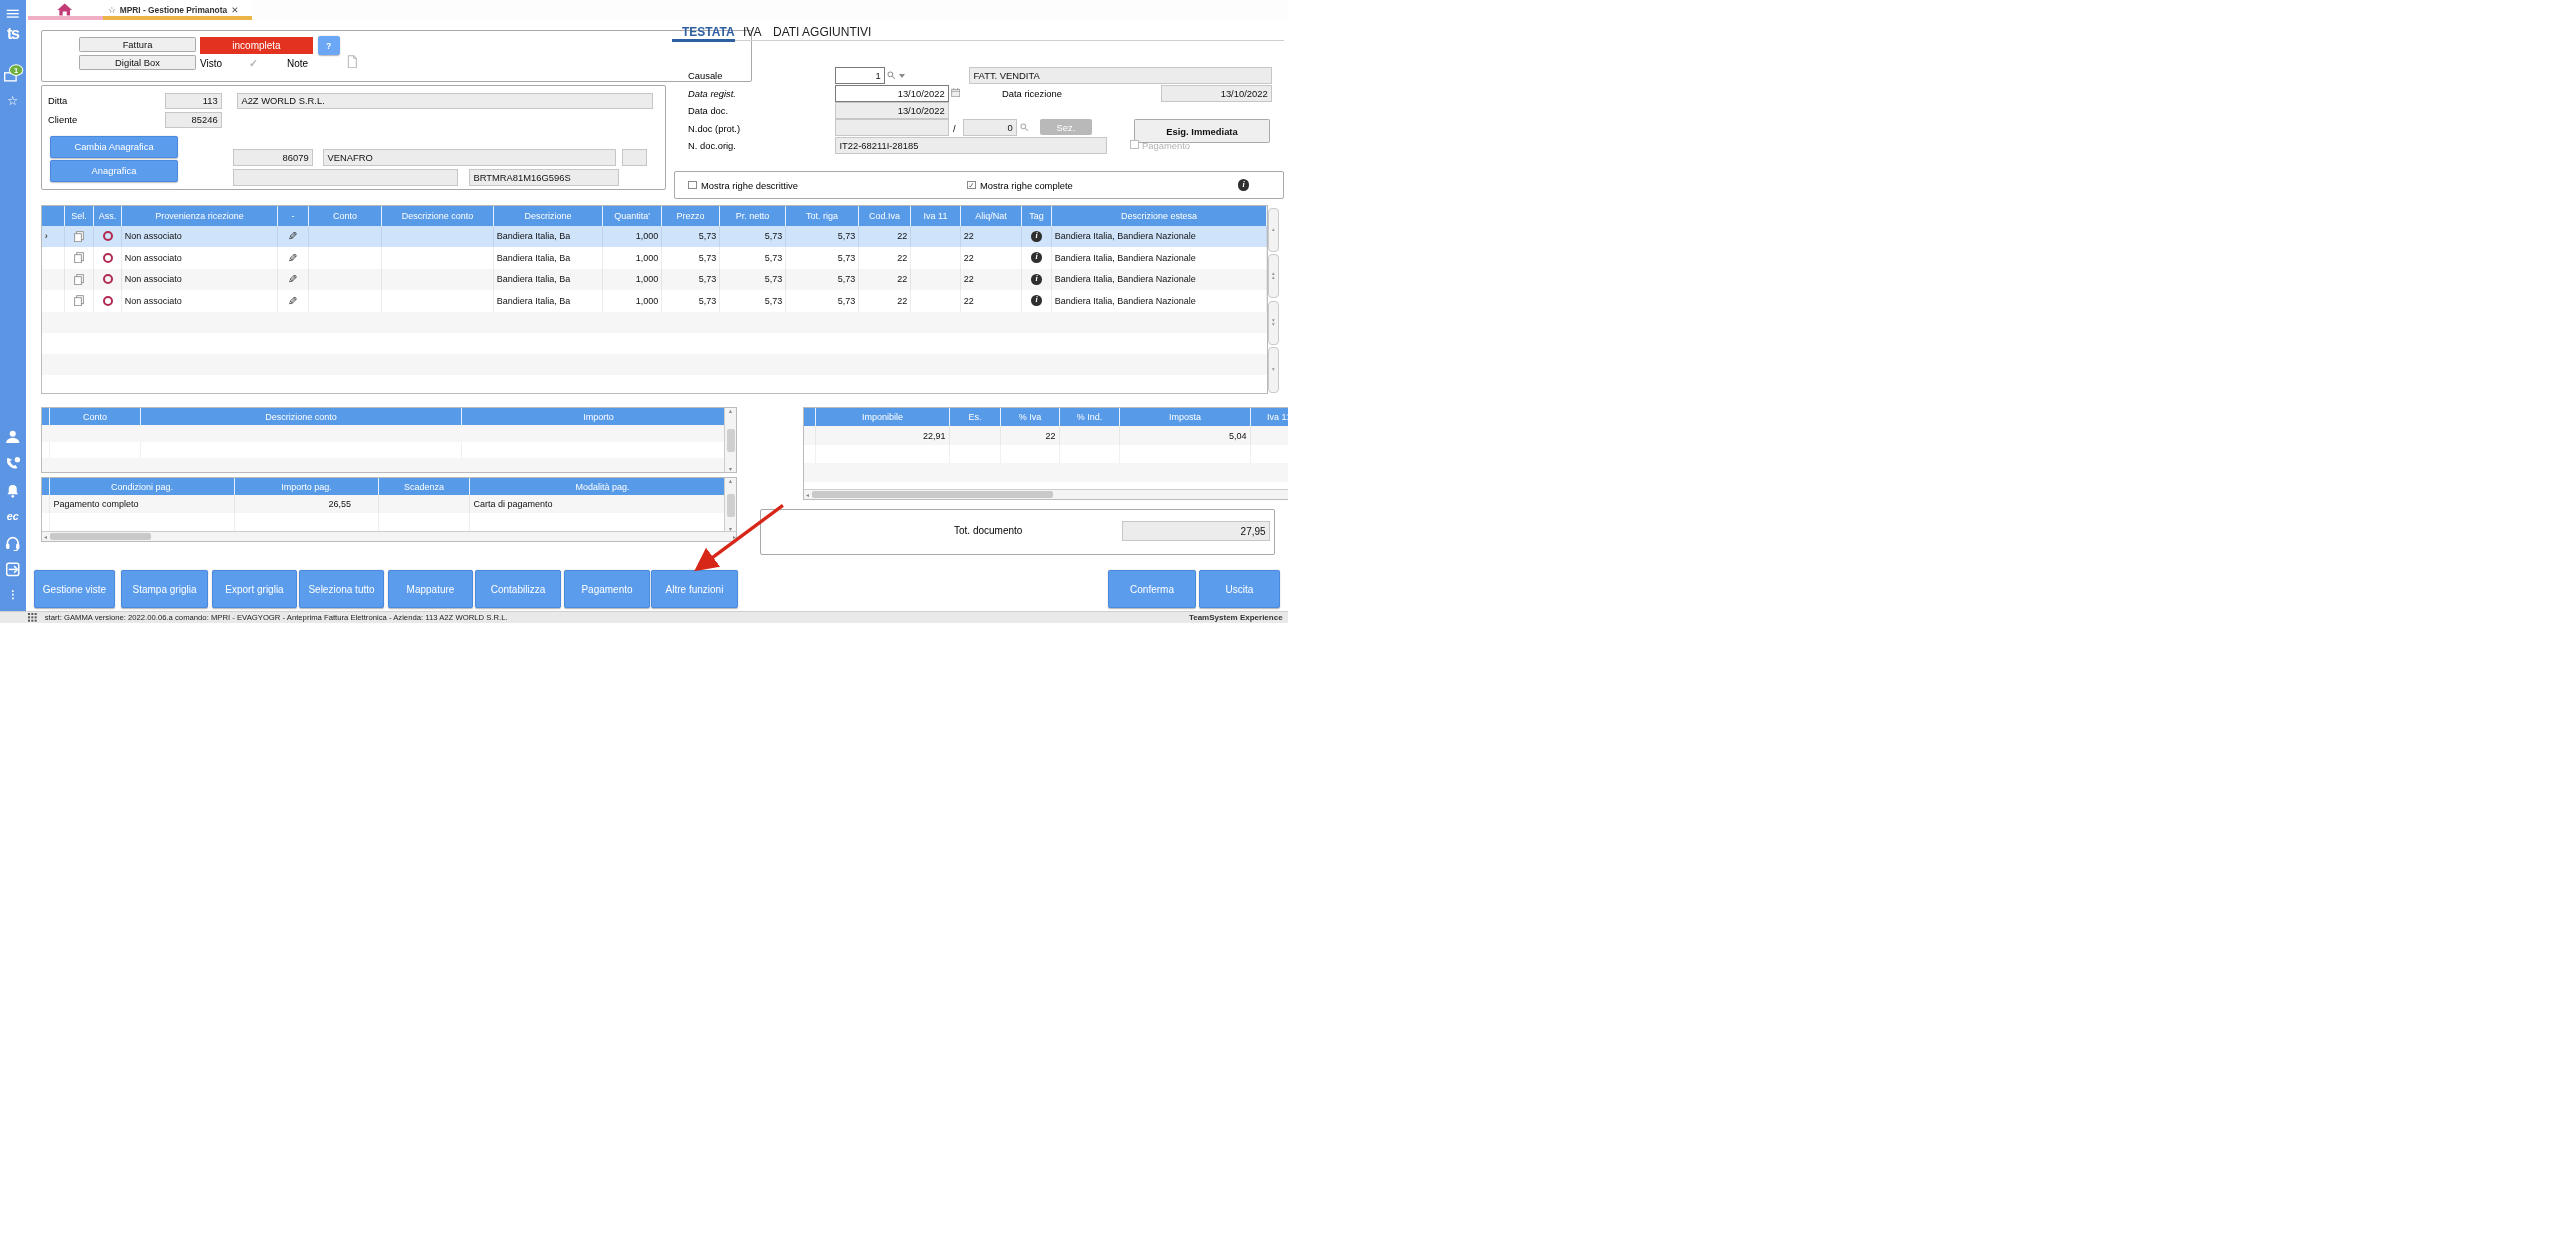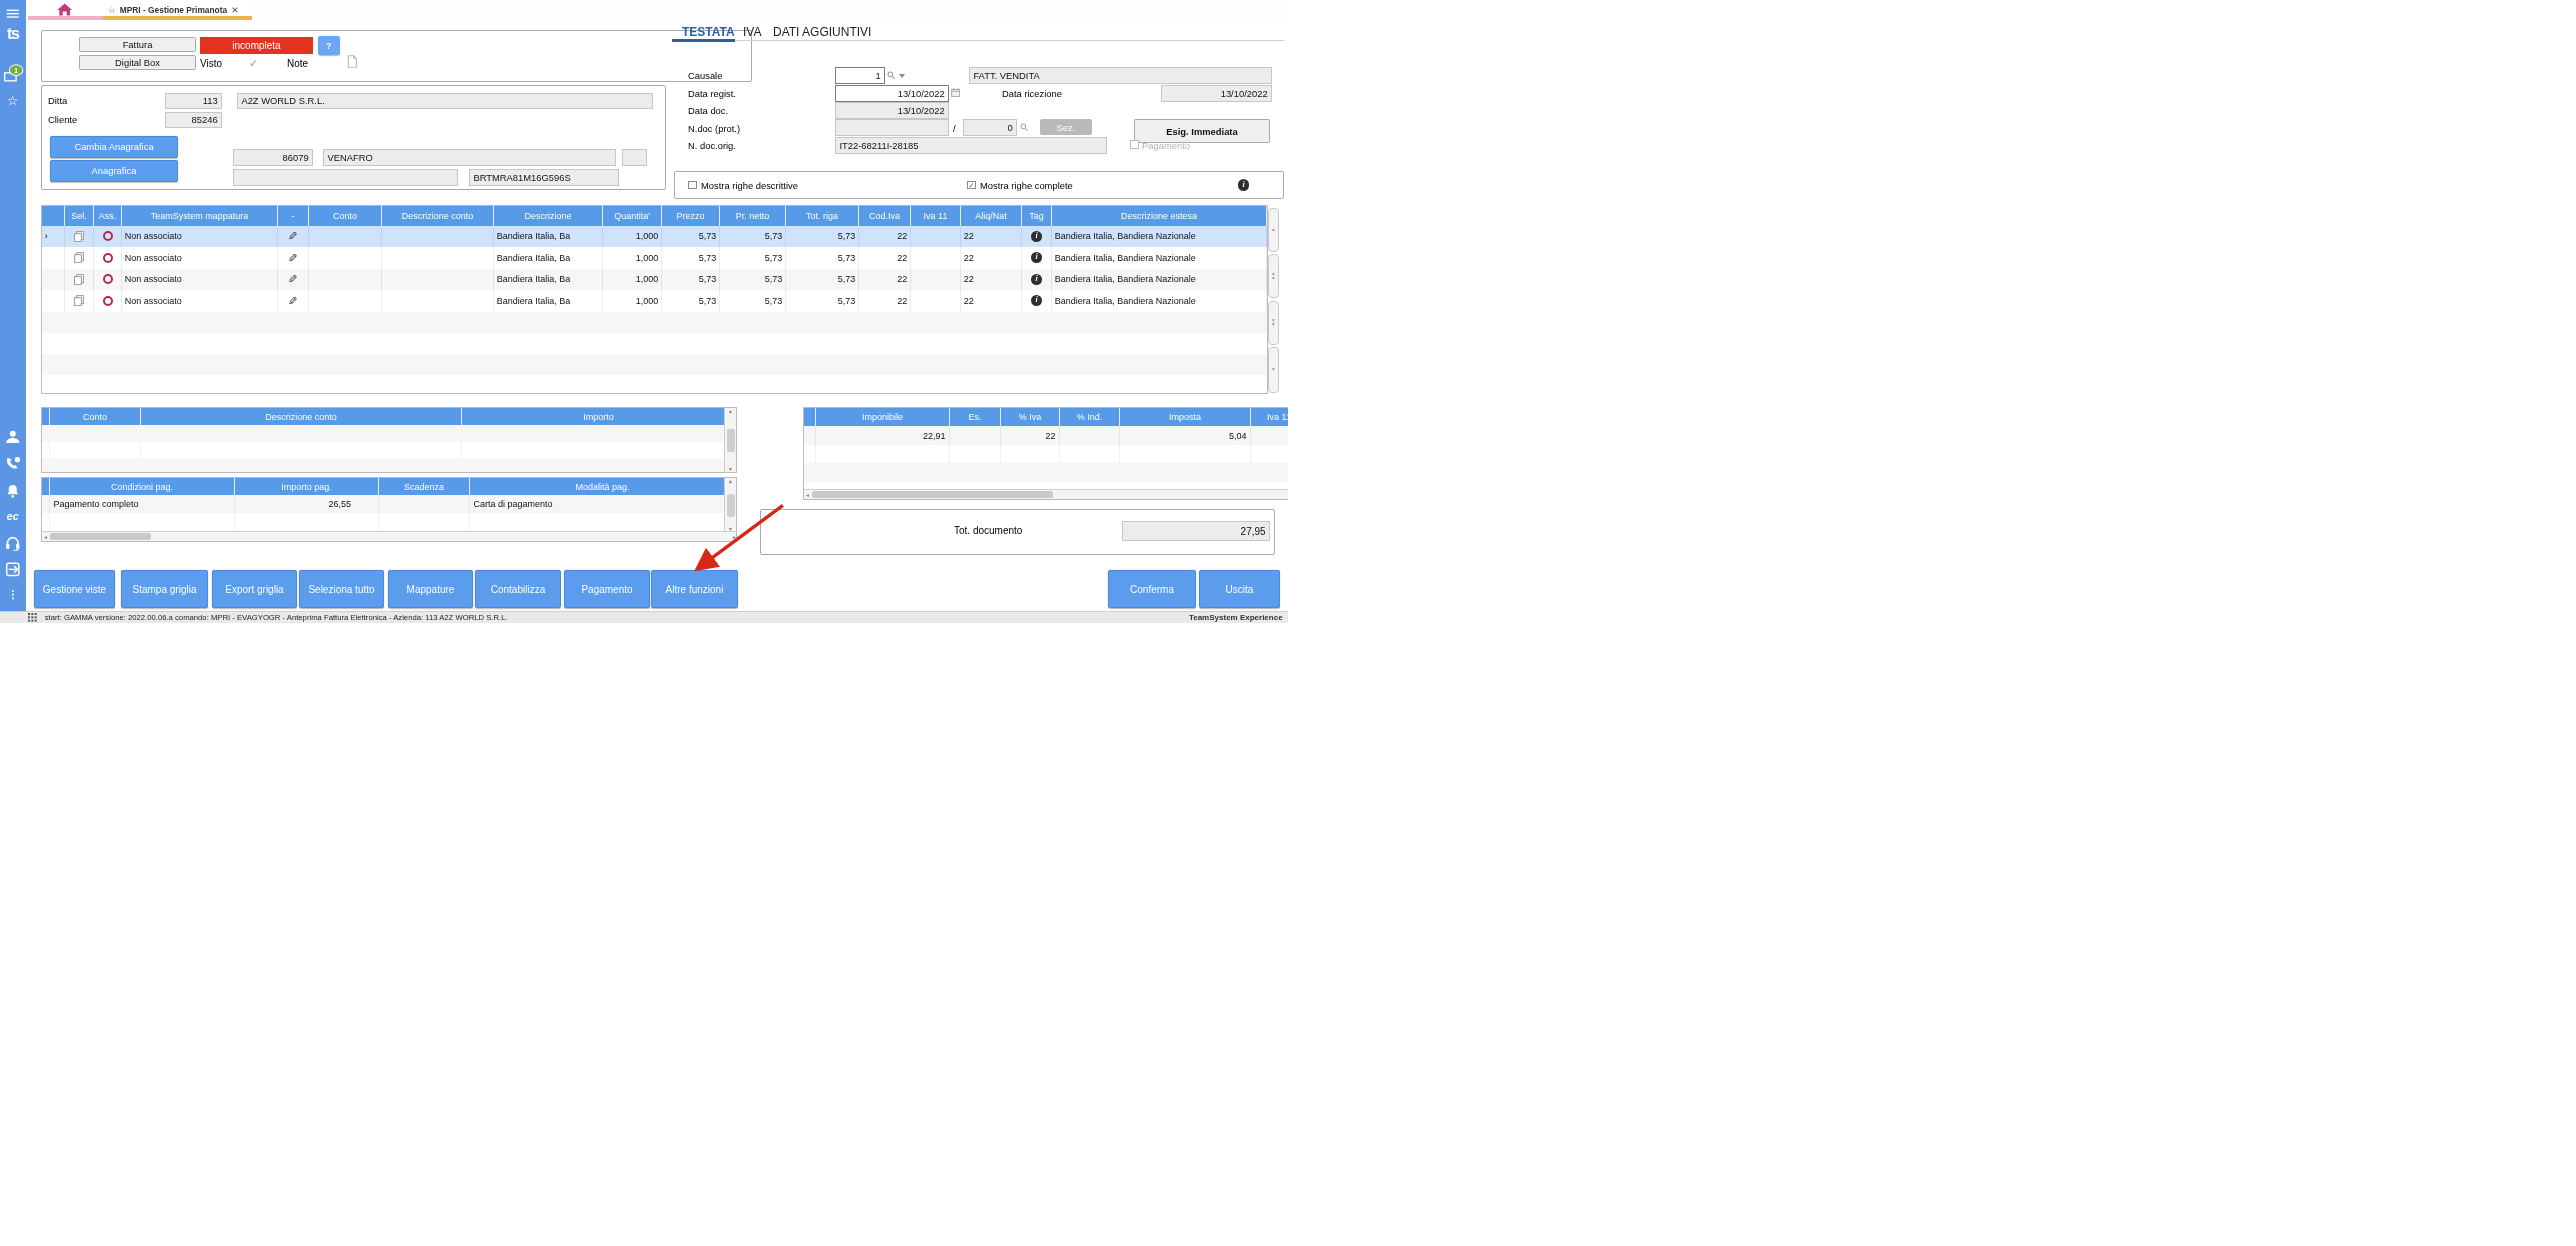--- a/index.html
+++ b/index.html
@@ -237,21 +237,21 @@
   </div>
 <svg class="abs" style="left:887px; top:71px;" width="8.7" height="8.7" viewBox="0 0 13 13">
   <circle cx="5" cy="5" r="3.5" fill="none" stroke="#999" stroke-width="1.5"></circle>
     <line x1="8" y1="8" x2="12" y2="12" stroke="#999" stroke-width="1.5"></line>
 </svg>
 <div class="abs" style="left:899px; top:74px; width:0; height:0; border-left:3.4px solid transparent; border-right:3.4px solid transparent; border-top:4px solid #8a8a8a;"></div>
 <div class="fld" style="left:969px; top:67px; width:303px; height:17px;">
     <span>FATT. VENDITA</span>
   </div>
 
-<span class="lbl" style="left:688px; top:88px;">Data regist.</span>
+<span class="lbl" style="left:688px; top:88px;font-style:italic;">Data regist.</span>
 <div class="fld edit right" style="left:835px; top:85px; width:114px; height:17px;">
     <span>13/10/2022</span>
   </div>
 <svg class="abs" style="left:951px; top:88px;" width="9.4" height="9.4" viewBox="0 0 14 14">
   <rect x="1" y="2" width="12" height="11" fill="#eee" stroke="#999" stroke-width="1.2"></rect>
     <line x1="1" y1="5" x2="13" y2="5" stroke="#999" stroke-width="1.2"></line>
     <line x1="4" y1="0" x2="4" y2="3" stroke="#999" stroke-width="1.2"></line>
     <line x1="10" y1="0" x2="10" y2="3" stroke="#999" stroke-width="1.2"></line>
 </svg>
 <span class="lbl" style="left:1002px; top:88px;">Data ricezione</span>
@@ -294,21 +294,21 @@
   <span class="chk abs" style="left:292px; top:8.7px;">✓</span>
   <span class="lbl" style="left:305px; top:8px;">Mostra righe complete</span>
   <div class="info-dot abs" style="left:563px; top:7.4px;">i</div>
 </div>
 
 <div id="grid" class="abs">
   <div class="grow h">
     <div class="gc c0"></div>
     <div class="gc c1">Sel.</div>
     <div class="gc c2">Ass.</div>
-    <div class="gc c3">TeamSystem mappatura</div>
+    <div class="gc c3">Provenienza ricezione</div>
     <div class="gc c4">-</div>
     <div class="gc c5">Conto</div>
     <div class="gc c6">Descrizione conto</div>
     <div class="gc c7">Descrizione</div>
     <div class="gc c8">Quantita'</div>
     <div class="gc c9">Prezzo</div>
     <div class="gc c10">Pr. netto</div>
     <div class="gc c11">Tot. riga</div>
     <div class="gc c12">Cod.Iva</div>
     <div class="gc c13">Iva 11</div>

